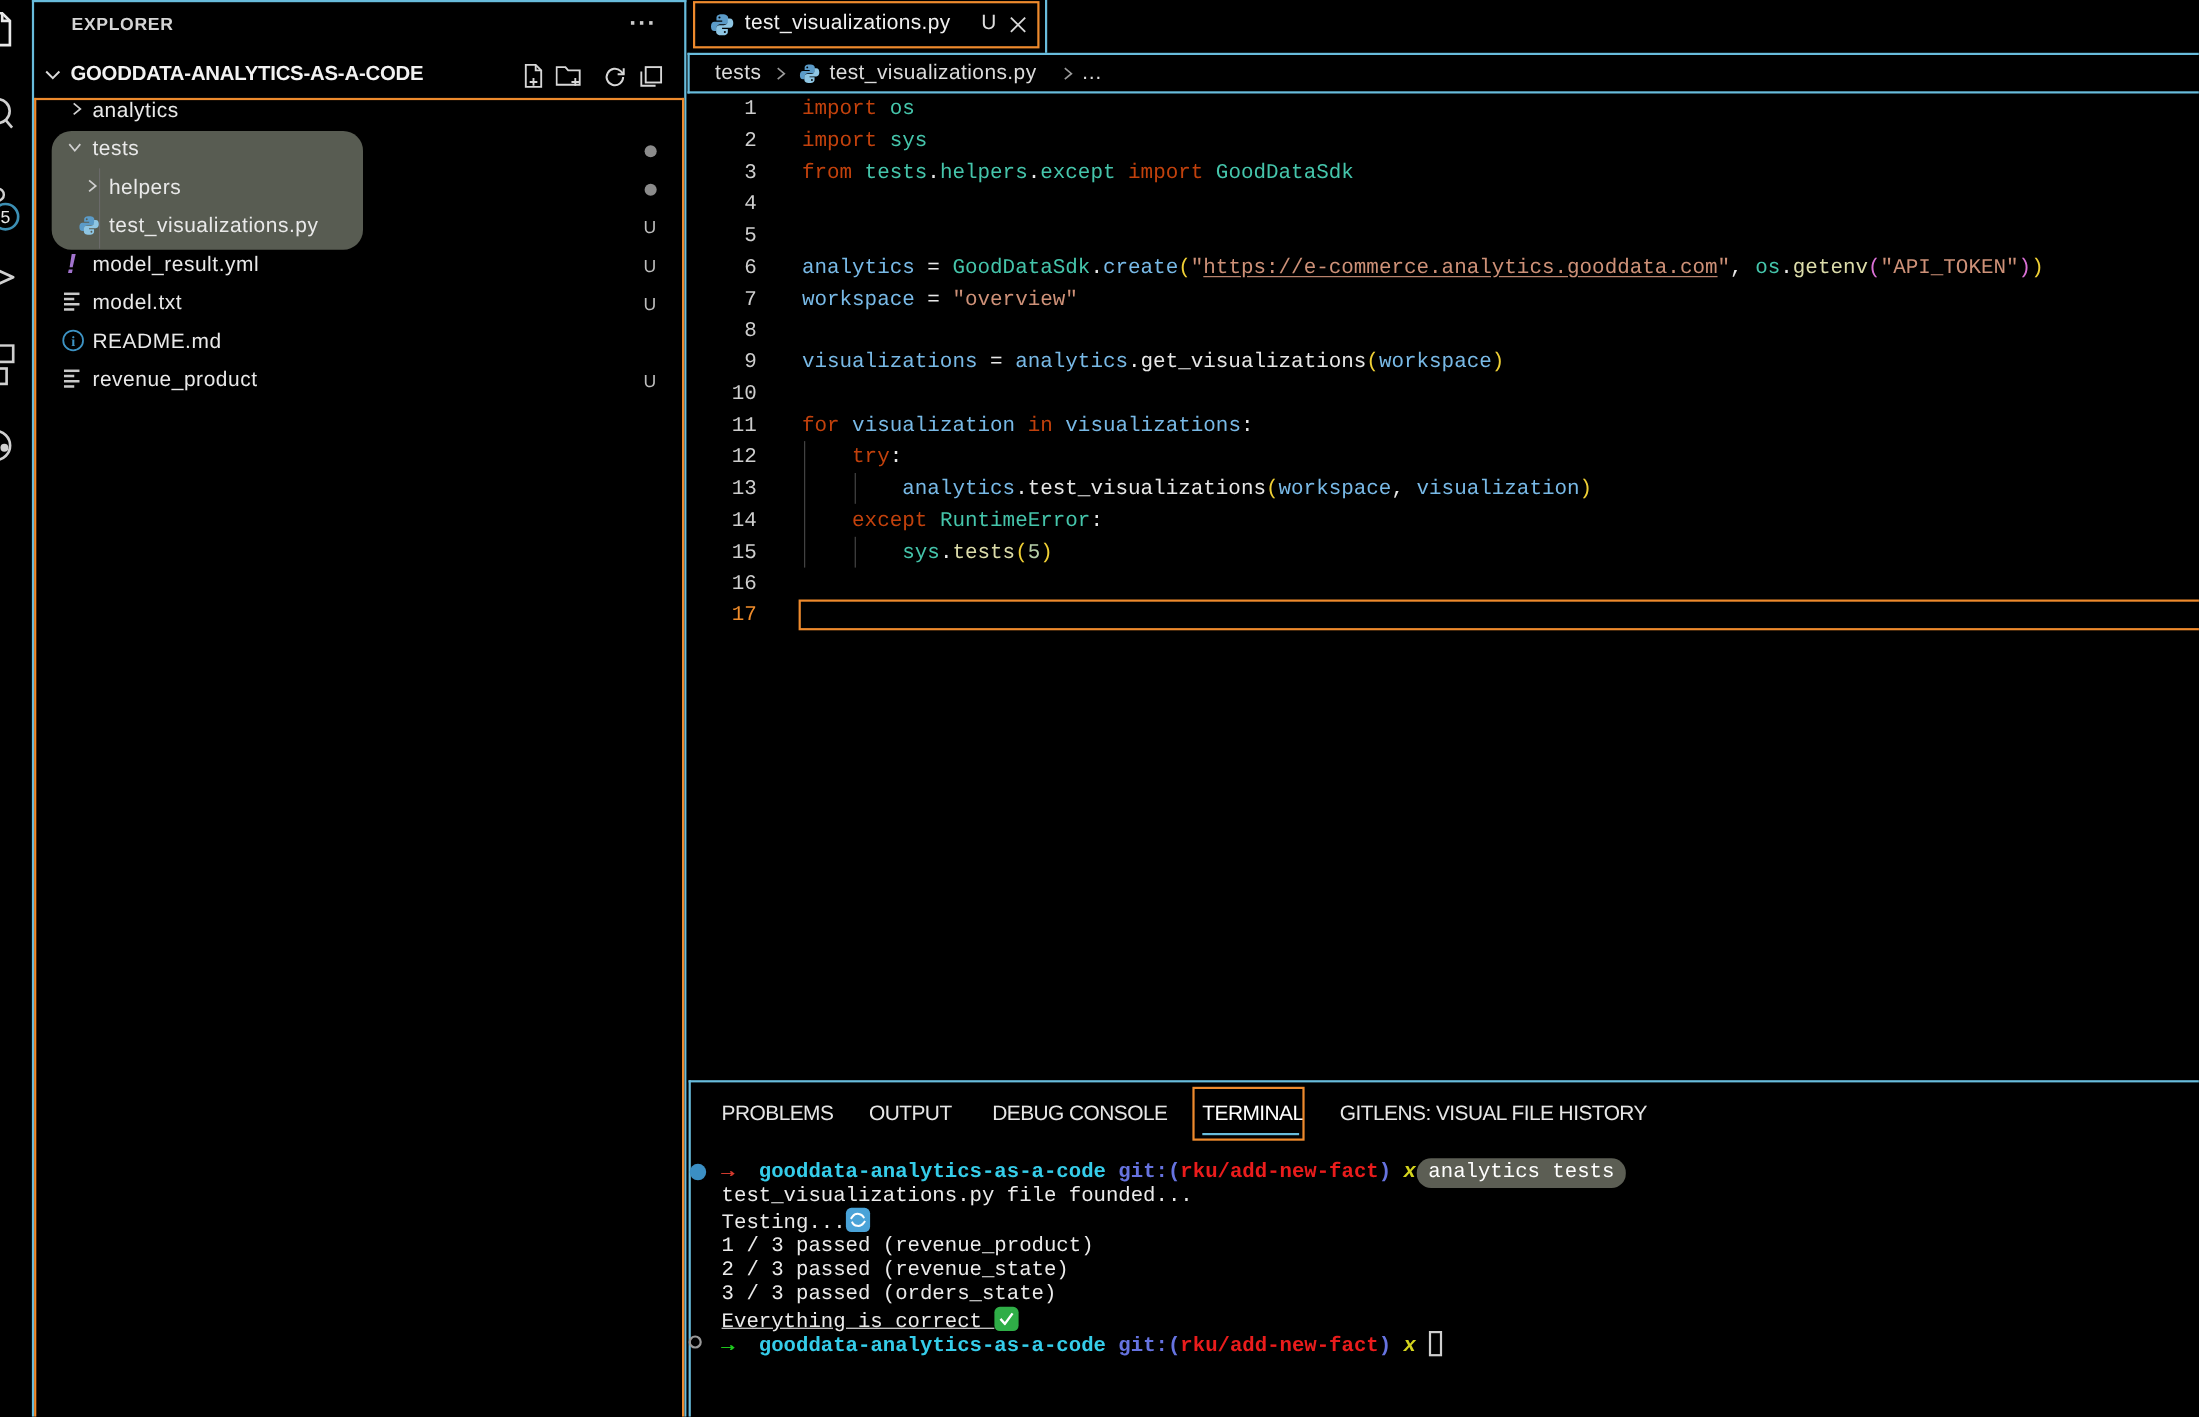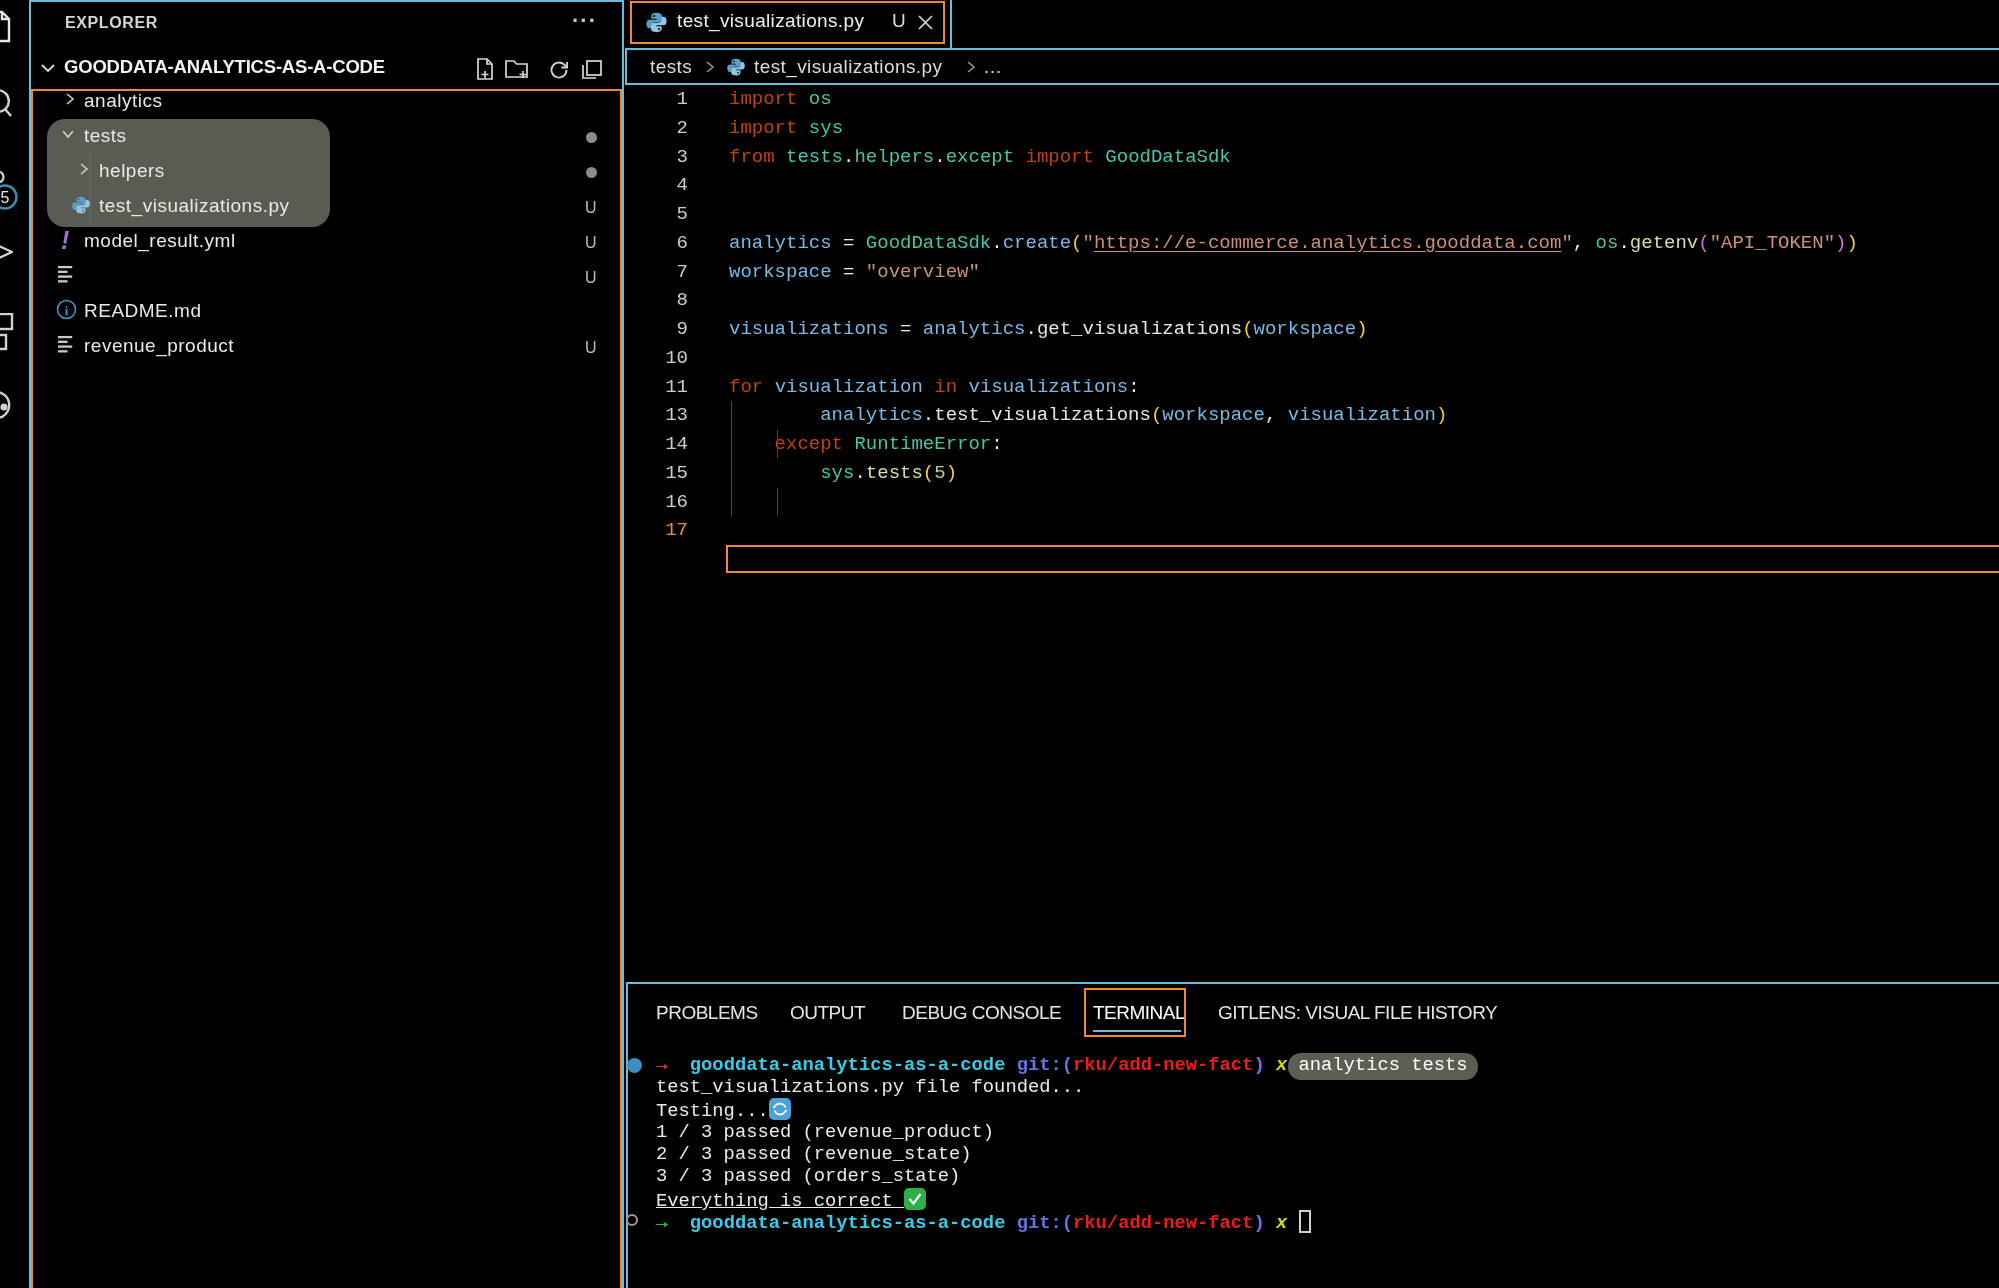--- a/index.html
+++ b/index.html
@@ -131,20 +131,21 @@
     <div class="row" style="top:97px;"><span class="abs" style="left:66px;">test_visualizations.py</span></div>
     <svg class="chev" style="left:38px;top:104px" width="20" height="20" viewBox="0 0 32 32">
         <use href="#pyico"></use>
       </svg>
     <div class="badge" style="left:552px;top:108px;">U</div>
 
     <div class="row" style="top:132px;"><span class="abs" style="left:51px;">model_result.yml</span></div>
     <div class="abs" style="left:28px;top:135px;font-size:25px;font-weight:bold;font-style:italic;color:#a273ce;">!</div>
     <div class="badge" style="left:552px;top:143px;">U</div>
 
+    <div class="row" style="top:167px;"><span class="abs" style="left:51px;">model.txt</span></div>
     <svg class="chev" style="left:25px;top:174px" width="19" height="19" viewBox="0 0 20 20">
         <use href="#linesico"></use>
       </svg>
     <div class="badge" style="left:552px;top:178px;">U</div>
 
     <div class="row" style="top:202px;"><span class="abs" style="left:51px;">README.md</span></div>
     <svg class="chev" style="left:23px;top:208px" width="21" height="21" viewBox="0 0 21 21">
       <circle cx="10.5" cy="10.5" r="9" fill="none" stroke="#3d93c4" stroke-width="1.6"></circle>
       <text x="10.5" y="15.5" font-size="13" font-weight="bold" font-family="Liberation Serif" fill="#3d93c4" text-anchor="middle">i</text>
     </svg>
@@ -189,20 +190,21 @@
   <div class="cl"><span class="num">2</span><span class="sp"></span><span class="k">import</span> <span class="t">sys</span></div>
   <div class="cl"><span class="num">3</span><span class="sp"></span><span class="k">from</span> <span class="t">tests</span><span class="w">.</span><span class="t">helpers</span><span class="w">.</span><span class="t">except</span> <span class="k">import</span> <span class="t">GoodDataSdk</span></div>
   <div class="cl"><span class="num">4</span></div>
   <div class="cl"><span class="num">5</span></div>
   <div class="cl"><span class="num">6</span><span class="sp"></span><span class="v">analytics</span> <span class="w">=</span> <span class="t">GoodDataSdk</span><span class="w">.</span><span class="v">create</span><span class="p1">(</span><span class="s">"<span class="u">https://e-commerce.analytics.gooddata.com</span>"</span><span class="w">,</span> <span class="t">os</span><span class="w">.</span><span class="y">getenv</span><span class="p2">(</span><span class="s">"API_TOKEN"</span><span class="p2">)</span><span class="p1">)</span></div>
   <div class="cl"><span class="num">7</span><span class="sp"></span><span class="v">workspace</span> <span class="w">=</span> <span class="s">"overview"</span></div>
   <div class="cl"><span class="num">8</span></div>
   <div class="cl"><span class="num">9</span><span class="sp"></span><span class="v">visualizations</span> <span class="w">=</span> <span class="v">analytics</span><span class="w">.</span><span class="f">get_visualizations</span><span class="p1">(</span><span class="v">workspace</span><span class="p1">)</span></div>
   <div class="cl"><span class="num">10</span></div>
   <div class="cl"><span class="num">11</span><span class="sp"></span><span class="k">for</span> <span class="v">visualization</span> <span class="k">in</span> <span class="v">visualizations</span><span class="w">:</span></div>
+  <div class="cl"><span class="num">12</span><span class="sp"></span>    <span class="k">try</span><span class="w">:</span></div>
   <div class="cl"><span class="num">13</span><span class="sp"></span>        <span class="v">analytics</span><span class="w">.</span><span class="f">test_visualizations</span><span class="p1">(</span><span class="v">workspace</span><span class="w">,</span> <span class="v">visualization</span><span class="p1">)</span></div>
   <div class="cl"><span class="num">14</span><span class="sp"></span>    <span class="k">except</span> <span class="t">RuntimeError</span><span class="w">:</span></div>
   <div class="cl"><span class="num">15</span><span class="sp"></span>        <span class="t">sys</span><span class="w">.</span><span class="y">tests</span><span class="p1">(</span><span class="nm">5</span><span class="p1">)</span></div>
   <div class="cl"><span class="num">16</span></div>
   <div class="cl"><span class="num" style="color:#ef8c2b;">17</span></div>
 </div>
 
 <div class="abs" style="left:731px;top:401px;width:1px;height:115px;background:#4a4a4a;"></div>
 <div class="abs" style="left:777px;top:430px;width:1px;height:28px;background:#4a4a4a;"></div>
 <div class="abs" style="left:777px;top:488px;width:1px;height:28px;background:#4a4a4a;"></div>

